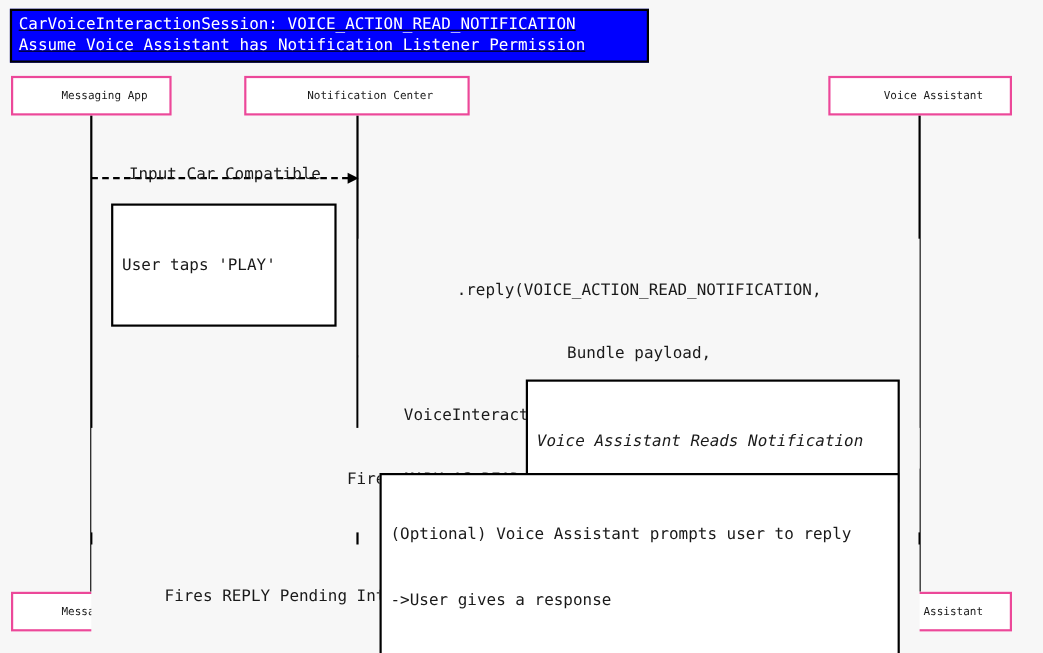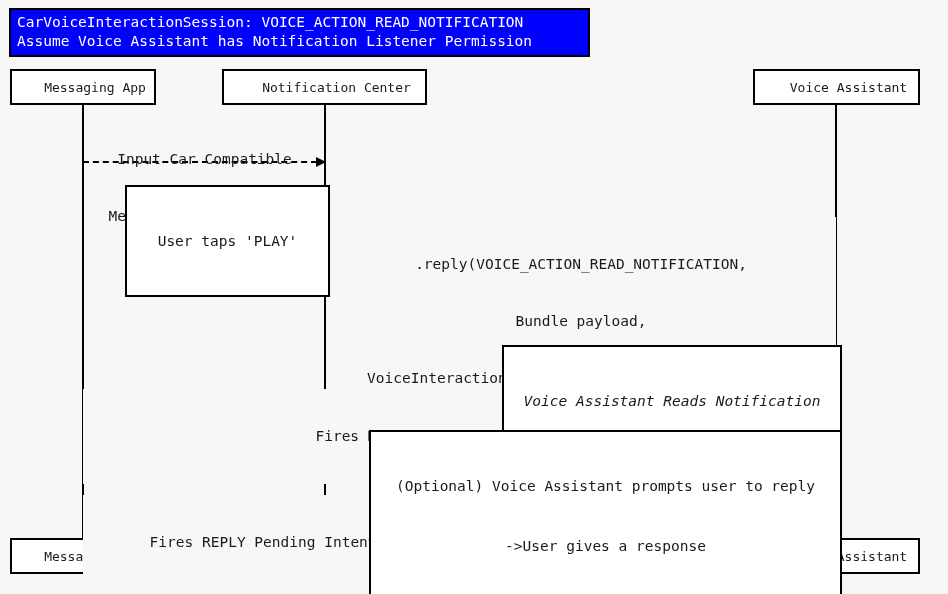--- a/index.html
+++ b/index.html
@@ -19,40 +19,41 @@
   
   .title-banner {
     position: absolute;
     left: 9px;
     top: 8px;
     width: 581px;
     box-sizing: border-box;
     background: #0000ff;
     border: 2px solid #000000;
     padding: 3px 6px 4px 6px;
+    text-decoration: underline;
   }
   .title-banner .tline {
     color: #ffffff;
     font-size: 14.5px;
     line-height: 19px;
     white-space: pre;
     letter-spacing: 0px;
   }
 
   
   .participant {
     position: absolute;
     box-sizing: border-box;
     background: #ffffff;
-    border: 2px solid #000000;
+    border: 2px solid #ec4899;
     display: flex;
     align-items: center;
     justify-content: center;
     color: #1a1a1a;
-    font-size: 13px;
+    font-size: 10px;
     white-space: pre;
     z-index: 5;
     padding-left: 24px;
   }
 
   
   .lifeline {
     position: absolute;
     width: 2px;
     background: #000000;
@@ -100,24 +101,23 @@
   
   .note {
     position: absolute;
     box-sizing: border-box;
     background: #ffffff;
     border: 2px solid #000000;
     color: #1a1a1a;
     font-size: 14.5px;
     line-height: 20px;
     white-space: pre;
-    text-align: center;
+    text-align: left;
     padding: 4px 8px;
     z-index: 7;
-    margin-left: 24px;
   }
 </style>
 </head>
 <body>
 
 <div id="canvas">
 
   <div class="title-banner">
     <div class="tline">CarVoiceInteractionSession: VOICE_ACTION_READ_NOTIFICATION</div>
     <div class="tline">Assume Voice Assistant has Notification Listener Permission</div>

